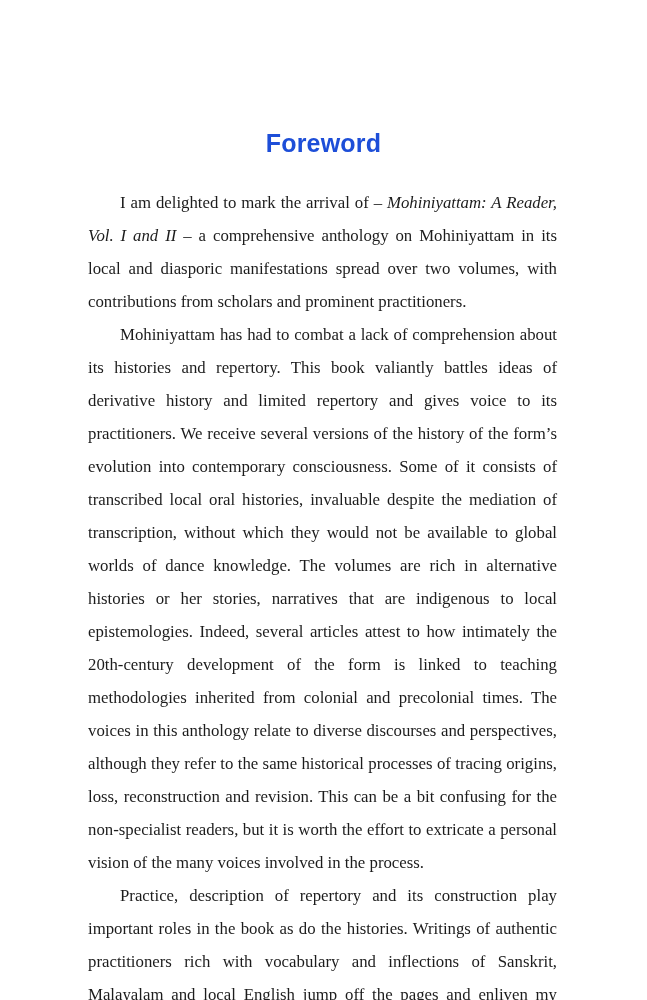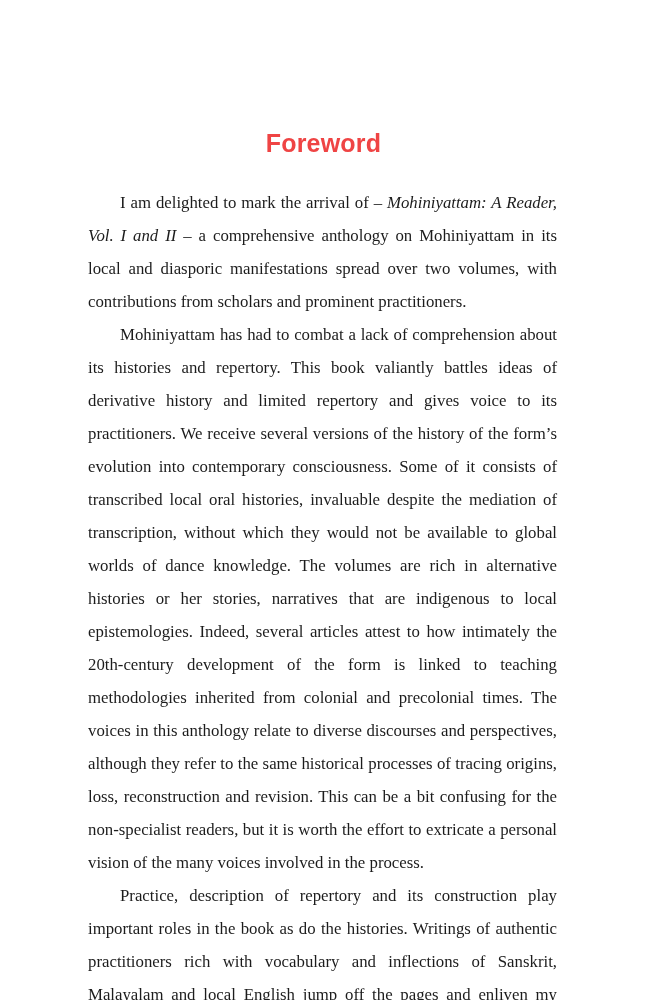--- a/index.html
+++ b/index.html
@@ -19,21 +19,21 @@
   }
   .page-title {
     margin-top: 131px;
     margin-bottom: 30px;
     text-align: center;
     font-family: "Liberation Sans", "DejaVu Sans", sans-serif;
     font-weight: 700;
     font-size: 25px;
     line-height: 25px;
     letter-spacing: 0.2px;
-    color: #ef4444;
+    color: #1d4ed8;
   }
   .body-text {
     margin-left: 88px;
     width: 469px;
     font-size: 16.8px;
     line-height: 33px;
     text-align: justify;
     text-justify: inter-word;
     hyphens: none;
   }

